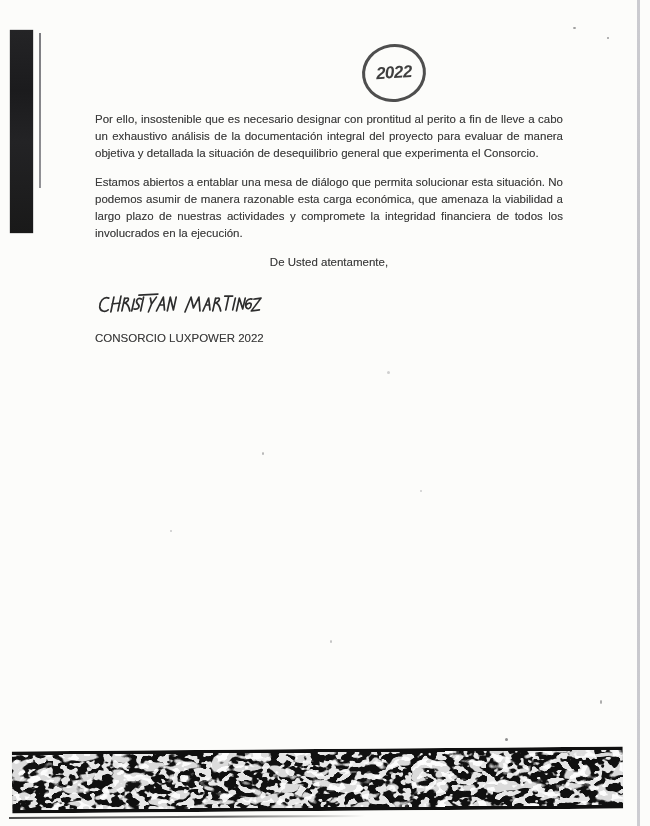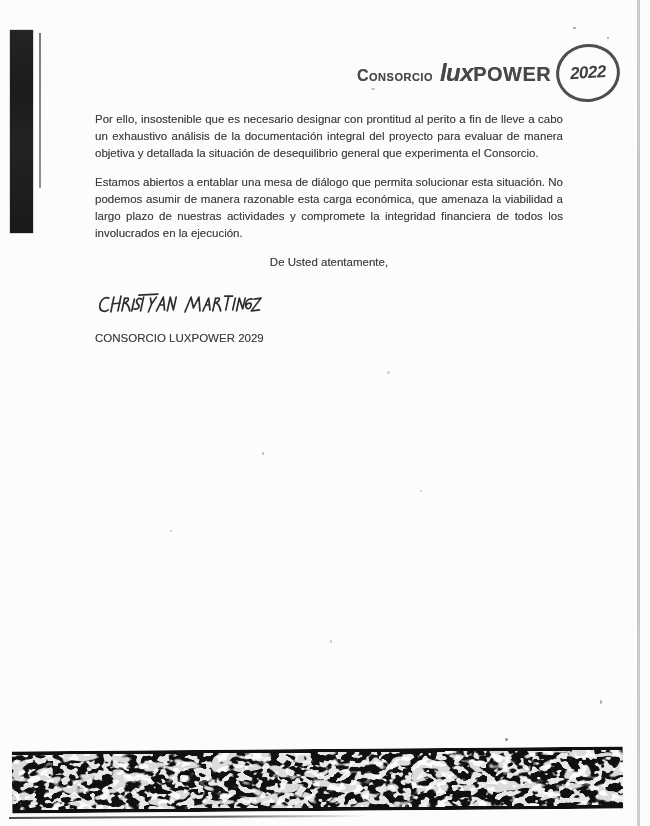--- a/index.html
+++ b/index.html
@@ -76,24 +76,20 @@
   <div class="speck" style="left:371px;top:88px;width:4px;height:2px;background:#bdbdbd;"></div>
   <div class="speck" style="left:387px;top:371px;width:3px;height:3px;background:#cfcfcf;"></div>
   <div class="speck" style="left:262px;top:452px;width:2px;height:3px;background:#b5b5b5;"></div>
   <div class="speck" style="left:170px;top:530px;width:2px;height:2px;background:#c8c8c8;"></div>
   <div class="speck" style="left:420px;top:490px;width:2px;height:2px;background:#cccccc;"></div>
   <div class="speck" style="left:330px;top:640px;width:2px;height:3px;background:#c2c2c2;"></div>
   <div class="speck" style="left:505px;top:738px;width:3px;height:3px;background:#8f8f8f;"></div>
   <div class="speck" style="left:600px;top:700px;width:2px;height:4px;background:#a5a5a5;"></div>
 
   <div class="logo">
-    <div class="logo-text">
-      <span class="logo-consorcio">Consorcio</span>
-      <span class="logo-brand"><span class="lux">lux</span><span class="power">POWER</span></span>
-    </div>
     <div class="logo-year">
       <span>2022</span>
     </div>
   </div>
 
   <div class="letter">
     <p>Por ello, insostenible que es necesario designar con prontitud al perito a fin de lleve a cabo un exhaustivo análisis de la documentación integral del proyecto para evaluar de manera objetiva y detallada la situación de desequilibrio general que experimenta el Consorcio.</p>
     <p>Estamos abiertos a entablar una mesa de diálogo que permita solucionar esta situación. No podemos asumir de manera razonable esta carga económica, que amenaza la viabilidad a largo plazo de nuestras actividades y compromete la integridad financiera de todos los involucrados en la ejecución.</p>
     <p class="closing">De Usted atentamente,</p>
 
@@ -117,21 +113,21 @@
           <path d="M128,5 L136,5 M132,5 L131,19"></path>
           <path d="M139,7 L138,19"></path>
           <path d="M142,20 L143,7 L148,18 L149,7"></path>
           <path d="M156,8 C151,7 149,12 151,16 C153,19 156,18 156,14 C156,11 152,12 151,14"></path>
           <path d="M158,8 L165,7 L157,20 L165,19"></path>
         </g>
       </svg>
     </div>
 
     <div class="signer">
-      <div>CONSORCIO LUXPOWER 2029</div>
+      <div>CONSORCIO LUXPOWER 2022</div>
     </div>
   </div>
 
   <div class="redaction">
     <svg viewBox="0 0 611 62" preserveAspectRatio="none">
       <defs>
         <filter id="speckleA" x="-5%" y="-5%" width="110%" height="110%">
           <feTurbulence type="fractalNoise" baseFrequency="0.12 0.16" numOctaves="2" seed="4"></feTurbulence>
           <feColorMatrix type="matrix" values="0 0 0 0 1  0 0 0 0 1  0 0 0 0 1  9 9 9 0 -13.5"></feColorMatrix>
         </filter>

